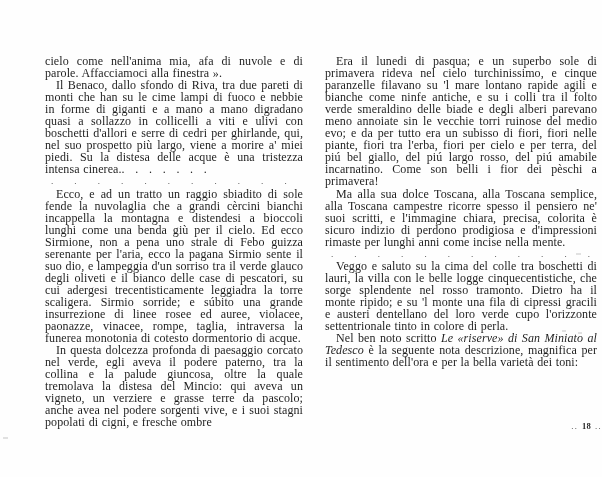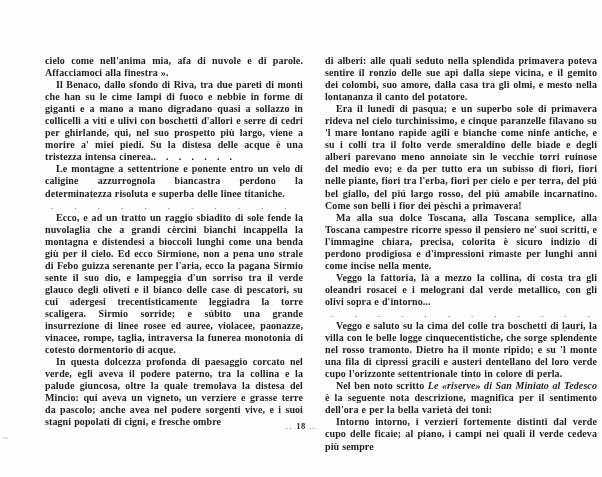--- a/index.html
+++ b/index.html
@@ -36,26 +36,25 @@
     flex: 0 0 258px;
   }
   .col.right {
     width: 272px;
     flex: 0 0 272px;
   }
   p {
     margin: 0;
     text-align: justify;
     text-justify: inter-word;
-    font-size: 10px;
+    font-size: 12px;
     line-height: 12.05px;
     letter-spacing: 0.09px;
     word-spacing: 0.5px;
     color: #1e1e1e;
-    font-weight: bold;
     -webkit-font-smoothing: antialiased;
   }
   p.indent {
     text-indent: 11px;
   }
   p.noindent {
     text-indent: 0;
   }
   .i { font-style: italic; }
   .b { font-weight: 700; }
@@ -71,21 +70,21 @@
     text-align: center;
     overflow: hidden;
     white-space: nowrap;
     padding-left: 6px;
   }
   .folio {
     position: absolute;
     left: 0;
     right: 0;
     top: 421px;
-    text-align: center;
+    text-align: right;
     font-size: 8.6px;
     letter-spacing: 1.4px;
     color: #2b2b2b;
   }
   .folio .num { font-weight: 700; letter-spacing: 0.4px; }
   .speck {
     position: absolute;
     background: #c9c9c9;
     opacity: .55;
   }
@@ -97,35 +96,31 @@
 </head>
 <body>
 
 <div class="page">
 
   <div class="columns">
 
     <div class="col left">
       <p class="noindent">cielo come nell'anima mia, afa di nuvole e di parole. Affacciamoci alla finestra ».</p>
       <p class="indent"><span>Il Benaco, dallo sfondo di Riva, tra due pareti di monti che han su le cime lampi di fuoco e nebbie in forme di giganti e a mano a mano digradano quasi a sollazzo in collicelli a viti e ulivi con boschetti d'allori e serre di cedri per ghirlande, qui, nel suo prospetto più largo, viene a morire a' miei piedi. Su la distesa delle acque è una tristezza intensa cinerea.</span><span class="dots-inline">. . . . . . .</span></p>
-      <p class="indent">Le montagne a settentrione e ponente entro un velo di caligine azzurrognola biancastra perdono la determinatezza risoluta e superba delle linee titaniche.</p>
       <div class="sep">. . . . . . . . . . . . . . . . . . . . .</div>
       <p class="indent">Ecco, e ad un tratto un raggio sbiadito di sole fende la nuvolaglia che a grandi cèrcini bianchi incappella la montagna e distendesi a bioccoli lunghi come una benda giù per il cielo. Ed ecco Sirmione, non a pena uno strale di Febo guizza serenante per l'aria, ecco la pagana Sirmio sente il suo dio, e lampeggia d'un sorriso tra il verde glauco degli oliveti e il bianco delle case di pescatori, su cui adergesi trecentisticamente leggiadra la torre scaligera. Sirmio sorride; e súbito una grande insurrezione di linee rosee ed auree, violacee, paonazze, vinacee, rompe, taglia, intraversa la funerea monotonia di cotesto dormentorio di acque.</p>
       <p class="indent">In questa dolcezza profonda di paesaggio corcato nel verde, egli aveva il podere paterno, tra la collina e la palude giuncosa, oltre la quale tremolava la distesa del Mincio: qui aveva un vigneto, un verziere e grasse terre da pascolo; anche avea nel podere sorgenti vive, e i suoi stagni popolati di cigni, e fresche ombre</p>
     </div>
 
     <div class="col right">
-      <p class="noindent">di alberi: alle quali seduto nella splendida primavera poteva sentire il ronzio delle sue api dalla siepe vicina, e il gemito dei colombi, suo amore, dalla casa tra gli olmi, e mesto nella lontananza il canto del potatore.</p>
       <p class="indent">Era il lunedi di pasqua; e un superbo sole di primavera rideva nel cielo turchinissimo, e cinque paranzelle filavano su 'l mare lontano rapide agili e bianche come ninfe antiche, e su i colli tra il folto verde smeraldino delle biade e degli alberi parevano meno annoiate sin le vecchie torri ruinose del medio evo; e da per tutto era un subisso di fiori, fiori nelle piante, fiori tra l'erba, fiori per cielo e per terra, del piú bel giallo, del piú largo rosso, del piú amabile incarnatino. Come son belli i fior dei pèschi a primavera!</p>
       <p class="indent">Ma alla sua dolce Toscana, alla Toscana semplice, alla Toscana campestre ricorre spesso il pensiero ne' suoi scritti, e l'immagine chiara, precisa, colorita è sicuro indizio di perdono prodigiosa e d'impressioni rimaste per lunghi anni come incise nella mente.</p>
-      <p class="indent">Veggo la fattoria, là a mezzo la collina, di costa tra gli oleandri rosacei e i melograni dal verde metallico, con gli olivi sopra e d'intorno...</p>
       <div class="sep">. . . . . . . . . . . . . . . . . . . . .</div>
       <p class="indent">Veggo e saluto su la cima del colle tra boschetti di lauri, la villa con le belle logge cinquecentistiche, che sorge splendente nel rosso tramonto. Dietro ha il monte ripido; e su 'l monte una fila di cipressi gracili e austeri dentellano del loro verde cupo l'orizzonte settentrionale tinto in colore di perla.</p>
       <p class="indent"><span>Nel ben noto scritto </span><span class="i">Le «riserve» di San Miniato al Tedesco</span><span> è la seguente nota descrizione, magnifica per il sentimento dell'ora e per la bella varietà dei toni:</span></p>
-      <p class="indent">Intorno intorno, i verzieri fortemente distinti dal verde cupo delle ficaie; al piano, i campi nei quali il verde cedeva più sempre</p>
     </div>
 
   </div>
 
   <div class="folio">
     <span>..</span>
     <span class="num">18</span>
     <span>..</span>
   </div>
 

